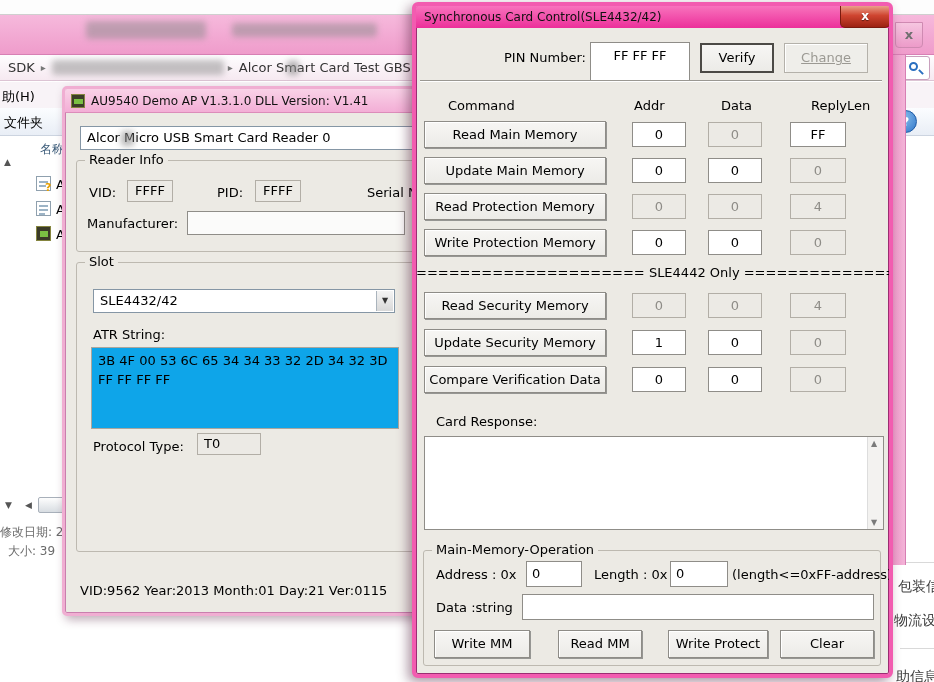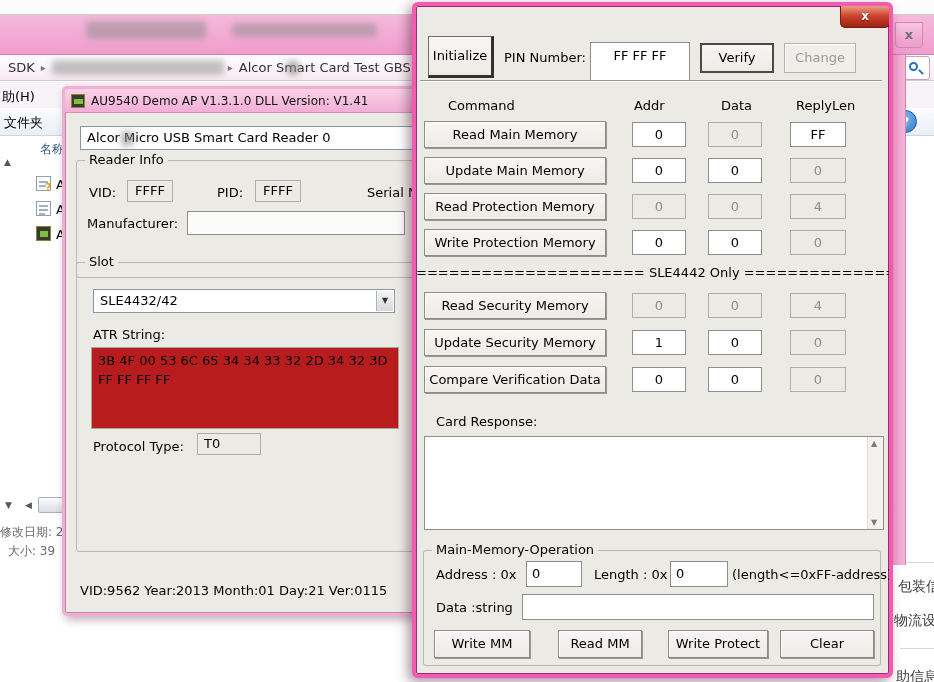--- a/index.html
+++ b/index.html
@@ -85,21 +85,21 @@
   .cmdbtn { line-height:25px; }
   .sep4442 { font-size:13px; color:#000; text-align:center; white-space:nowrap; }
   .resp { background:#fff; border:1px solid #8f8d88; }
   .sbar { position:absolute; right:0; top:0; bottom:0; width:16px; background:#f3f2f0; border-left:1px solid #ddd; }
   .sbar .up { position:absolute; top:2px; left:3px; font-size:8px; color:#7a7a7a; }
   .sbar .dn { position:absolute; bottom:2px; left:3px; font-size:8px; color:#7a7a7a; }
   .combo { background:#fff; border:1px solid #8596a5; font-size:13px; color:#000; }
   .combo-btn { position:absolute; right:1px; top:1px; bottom:1px; width:17px;
                background:linear-gradient(#f4f4f4,#d8d8d8); border-left:1px solid #aab4bd;
                text-align:center; font-size:8px; color:#333; line-height:20px; }
-  .atrbox { background:#b91c1c; border:1px solid #aaa69d; font-size:13px; color:#000; padding:3px 6px; line-height:19px; }
+  .atrbox { background:#0ea5e9; border:1px solid #aaa69d; font-size:13px; color:#000; padding:3px 6px; line-height:19px; }
 </style>
 </head>
 <body>
 
 <div id="bg-layer">
   <div class="abs bg-topstrip"></div>
 
   <div class="abs bg-titlebar">
     <div class="blurblob" style="left:86px; top:6px; width:120px; height:18px;"></div>
     <div class="blurblob" style="left:232px; top:8px; width:145px; height:14px;"></div>
@@ -180,21 +180,21 @@
         <i></i>
       </span>
     <span style="position:absolute; left:26px; top:0;">AU9540 Demo AP V1.3.1.0 DLL Version: V1.41</span>
   </div>
 
   <div class="abs combo" style="left:15px; top:37px; width:334px; height:24px; line-height:22px; padding-left:6px; white-space:nowrap; overflow:hidden;">
     <span>Alcor Micro USB Smart Card Reader 0</span>
     <span class="blurblob" style="left:40px; top:4px; width:13px; height:15px; opacity:.6;"></span>
   </div>
 
-  <div class="abs grp" style="left:11px; top:71px; width:346px; height:118px;">
+  <div class="abs grp" style="left:11px; top:71px; width:346px; height:92px;">
     <span class="grp-cap" style="background:#eceae4;">Reader Info</span>
     <span class="lbl" style="position:absolute; left:12px; top:24px;">VID:</span>
     <div class="fld off" style="position:absolute; left:50px; top:19px; width:46px; height:22px; line-height:20px; color:#000;">FFFF</div>
     <span class="lbl" style="position:absolute; left:140px; top:24px;">PID:</span>
     <div class="fld off" style="position:absolute; left:178px; top:19px; width:46px; height:22px; line-height:20px; color:#000;">FFFF</div>
     <span class="lbl" style="position:absolute; left:290px; top:24px;">Serial Number:</span>
     <span class="lbl" style="position:absolute; left:10px; top:55px;">Manufacturer:</span>
     <div class="fld" style="position:absolute; left:110px; top:50px; width:218px; height:24px; background:#fbfbfa;"></div>
     <span class="lbl" style="position:absolute; left:334px; top:55px;">Product:</span>
   </div>
@@ -211,34 +211,36 @@
       <div>FF FF FF FF</div>
     </div>
     <span class="lbl" style="position:absolute; left:16px; top:176px;">Protocol Type:</span>
     <div class="fld off" style="position:absolute; left:120px; top:170px; width:64px; height:22px; line-height:20px; color:#000; text-align:left; padding-left:6px;">T0</div>
   </div>
 
   <span class="lbl" style="position:absolute; left:15px; top:494px;">VID:9562 Year:2013 Month:01 Day:21 Ver:0115</span>
 </div>
 
 <div class="abs" id="dlg1">
+  <div class="abs" id="dlg1-title">
+    <span style="position:absolute; left:8px; top:0;">Synchronous Card Control(SLE4432/42)</span>
+  </div>
   <div class="abs close-red">x</div>
 
-  <div class="abs btn-init" style="left:12px; top:30px; width:66px; height:42px; line-height:38px;">Initialize</div>
   <span class="abs lbl" style="left:88px; top:44px;">PIN Number:</span>
   <div class="abs fld" style="left:174px; top:36px; width:100px; height:39px; line-height:26px;">FF FF FF</div>
   <div class="abs btn-default" style="left:284px; top:37px; width:74px; height:30px; line-height:26px;">Verify</div>
-  <div class="abs btn-dis" style="left:368px; top:37px; width:72px; height:30px; line-height:28px;">Change</div>
+  <div class="abs btn-dis" style="left:368px; top:37px; width:84px; height:30px; line-height:28px;text-decoration:underline;">Change</div>
 
   <div class="abs groove" style="left:4px; top:74px; width:462px;"></div>
 
   <span class="abs hdr" style="left:32px;  top:92px;">Command</span>
   <span class="abs hdr" style="left:218px; top:92px;">Addr</span>
   <span class="abs hdr" style="left:305px; top:92px;">Data</span>
-  <span class="abs hdr" style="left:380px; top:92px;">ReplyLen</span>
+  <span class="abs hdr" style="left:395px; top:92px;">ReplyLen</span>
 
   <div class="abs wbtn cmdbtn" style="left:8px; top:115px; width:182px; height:27px;">Read Main Memory</div>
   <div class="abs fld" style="left:216px; top:116px; width:54px; height:25px; line-height:23px;">0</div>
   <div class="abs fld off" style="left:292px; top:116px; width:54px; height:25px; line-height:23px;">0</div>
   <div class="abs fld" style="left:374px; top:116px; width:56px; height:25px; line-height:23px;">FF</div>
 
   <div class="abs wbtn cmdbtn" style="left:8px; top:151px; width:182px; height:27px;">Update Main Memory</div>
   <div class="abs fld" style="left:216px; top:152px; width:54px; height:25px; line-height:23px;">0</div>
   <div class="abs fld" style="left:292px; top:152px; width:54px; height:25px; line-height:23px;">0</div>
   <div class="abs fld off" style="left:374px; top:152px; width:56px; height:25px; line-height:23px;">0</div>

